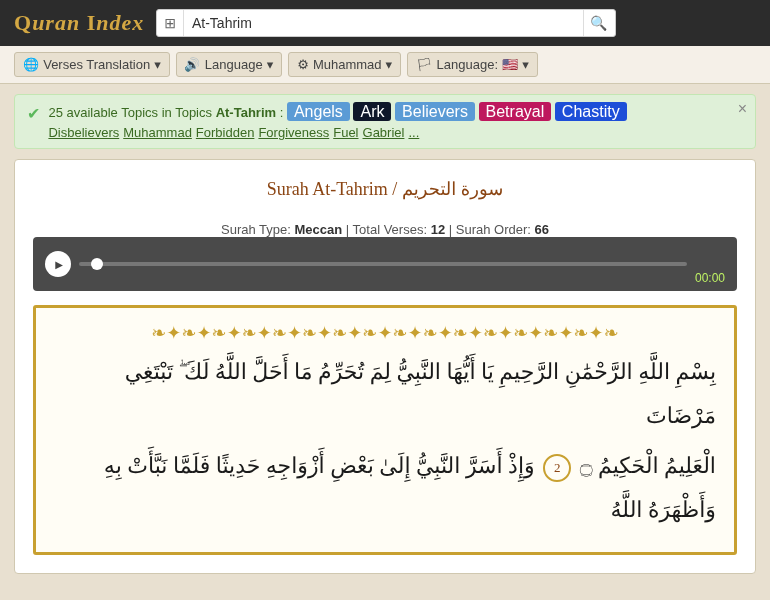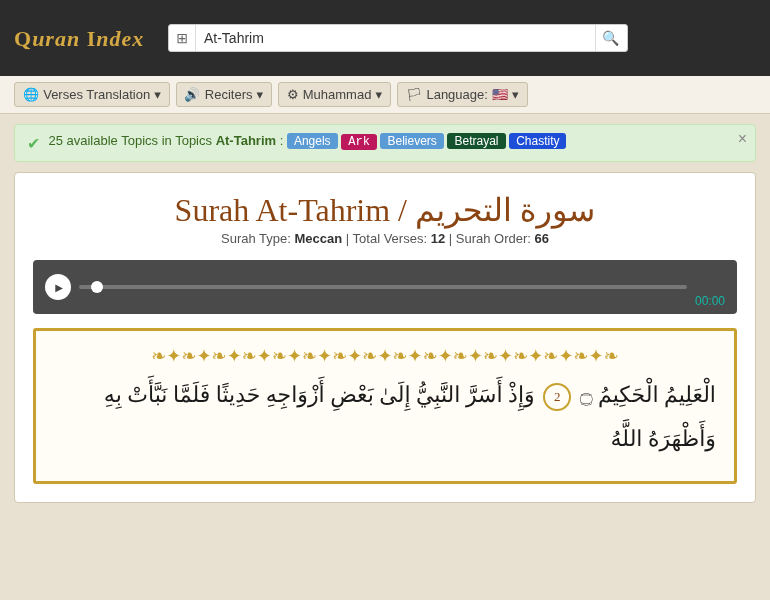--- a/index.html
+++ b/index.html
@@ -1,24 +1,24 @@
 <!DOCTYPE html>
 <html><head>
   <meta charset="utf-8">
   <style>
     * { box-sizing: border-box; margin: 0; padding: 0; }
     body { font-family: Arial, sans-serif; background: #e8e0d0; width: 770px; min-height: 600px; }
 
     
     .header {
       background: #2c2c2c;
-      padding: 24px 14px;
-      display: flex;
-      align-items: flex-end;
-      gap: 24px;
+      padding: 9px 14px;
+      display: flex;
+      align-items: center;
+      gap: 12px;
     }
     .logo {
       font-family: Georgia, serif;
       font-size: 22px;
       color: #d4a843;
       font-weight: bold;
       letter-spacing: 1px;
     }
     .logo span { font-style: italic; }
     .search-bar {
@@ -96,56 +96,55 @@
       line-height: 1;
     }
     .alert-content { flex: 1; }
     .alert-content .count { font-weight: normal; }
     .alert-content .surah-name { font-weight: bold; }
     .tag {
       background: #8bc34a;
       color: white;
       padding: 1px 7px;
       border-radius: 3px;
-      font-size: 12px;
+      font-size: 16px;
       cursor: pointer;
       text-align: right;
     }
     .tag.blue { background: #5b9bd5; }
-    .tag.orange { background: #14532d; }
+    .tag.orange { background: #be185d; }
     .tag.purple { background: #1d4ed8; }
-    .tag.teal { background: #be185d; font-family: Liberation Mono, monospace; }
+    .tag.teal { background: #0f172a; }
     .second-row-tags { display: flex; flex-wrap: wrap; gap: 4px; margin-top: 4px; }
     .tag-plain {
       color: #3a6a22;
       font-size: 13px;
       cursor: pointer;
       text-decoration: underline;
     }
 
     
     .main-content {
       background: white;
       margin: 0 14px 14px 14px;
       border: 1px solid #d0c8b0;
       border-radius: 4px;
       padding: 18px;
     }
     .surah-title {
       text-align: center;
-      font-size: 32px;
+      font-size: 18px;
       color: #8B4513;
-      margin-bottom: 2px;
+      margin-bottom: 22px;
       font-family: Georgia, serif;
     }
     .surah-subtitle {
       text-align: center;
       font-size: 13px;
       color: #555;
-      margin-bottom: 14px;
     }
     .surah-subtitle strong { font-weight: bold; color: #333; }
 
     
     .audio-player {
       background: #4a4a4a;
       border-radius: 4px;
       padding: 6px 12px;
       display: flex;
       align-items: center;
@@ -181,21 +180,21 @@
       width: 12px;
       height: 12px;
       background: white;
       border-radius: 50%;
       position: absolute;
       top: -4px;
       left: 2%;
       cursor: pointer;
     }
     .time-display {
-      color: #14b8a6;
+      color: #bef264;
       font-size: 12px;
       white-space: nowrap;
       margin-top: 28px;
     }
 
     
     .quran-text-area {
       border: 3px solid #c8a030;
       border-radius: 3px;
       padding: 14px 18px;
@@ -247,21 +246,21 @@
 </div>
 
 <div class="navbar">
   <div class="nav-item">
     <span>🌐</span>
     <span>Verses Translation</span>
     <span>▾</span>
   </div>
   <div class="nav-item">
     <span>🔊</span>
-    <span>Reciters</span>
+    <span>Language</span>
     <span>▾</span>
   </div>
   <div class="nav-item">
     <span>⚙</span>
     <span>Muhammad</span>
     <span>▾</span>
   </div>
   <div class="nav-item">
     <span>🏳</span>
     <span>Language:</span>
@@ -277,20 +276,29 @@
       <span class="count">25</span>
       <span>available Topics in Topics</span>
       <strong class="surah-name">At-Tahrim</strong>
       <span> : </span>
       <span class="tag blue">Angels</span>
       <span class="tag teal">Ark</span>
       <span class="tag blue">Believers</span>
       <span class="tag orange">Betrayal</span>
       <span class="tag purple">Chastity</span>
     </div>
+    <div class="second-row-tags">
+      <span class="tag-plain">Disbelievers</span>
+      <span class="tag-plain">Muhammad</span>
+      <span class="tag-plain">Forbidden</span>
+      <span class="tag-plain">Forgiveness</span>
+      <span class="tag-plain">Fuel</span>
+      <span class="tag-plain">Gabriel</span>
+      <span class="tag-plain">...</span>
+    </div>
   </div>
   <span class="alert-close">×</span>
 </div>
 
 <div class="main-content">
   <div class="surah-title">
     <span>Surah At-Tahrim</span>
     <span>/</span>
     <span>سورة التحريم</span>
   </div>
@@ -311,17 +319,20 @@
       <div class="progress-knob"></div>
     </div>
     <span class="time-display">00:00</span>
   </div>
 
   <div class="quran-text-area">
     <div class="ornament">
       ❧✦❧✦❧✦❧✦❧✦❧✦❧✦❧✦❧✦❧✦❧✦❧✦❧✦❧✦❧✦❧
     </div>
     <div class="quran-verse">
+      بِسْمِ اللَّهِ الرَّحْمَٰنِ الرَّحِيمِ يَا أَيُّهَا النَّبِيُّ لِمَ تُحَرِّمُ مَا أَحَلَّ اللَّهُ لَكَ ۖ تَبْتَغِي مَرْضَاتَ
+    </div>
+    <div class="quran-verse">
       الْعَلِيمُ الْحَكِيمُ ۝ <span class="verse-num">2</span> وَإِذْ أَسَرَّ النَّبِيُّ إِلَىٰ بَعْضِ أَزْوَاجِهِ حَدِيثًا فَلَمَّا نَبَّأَتْ بِهِ وَأَظْهَرَهُ اللَّهُ
     </div>
 
   </div>
 </div>
 
 </body></html>

